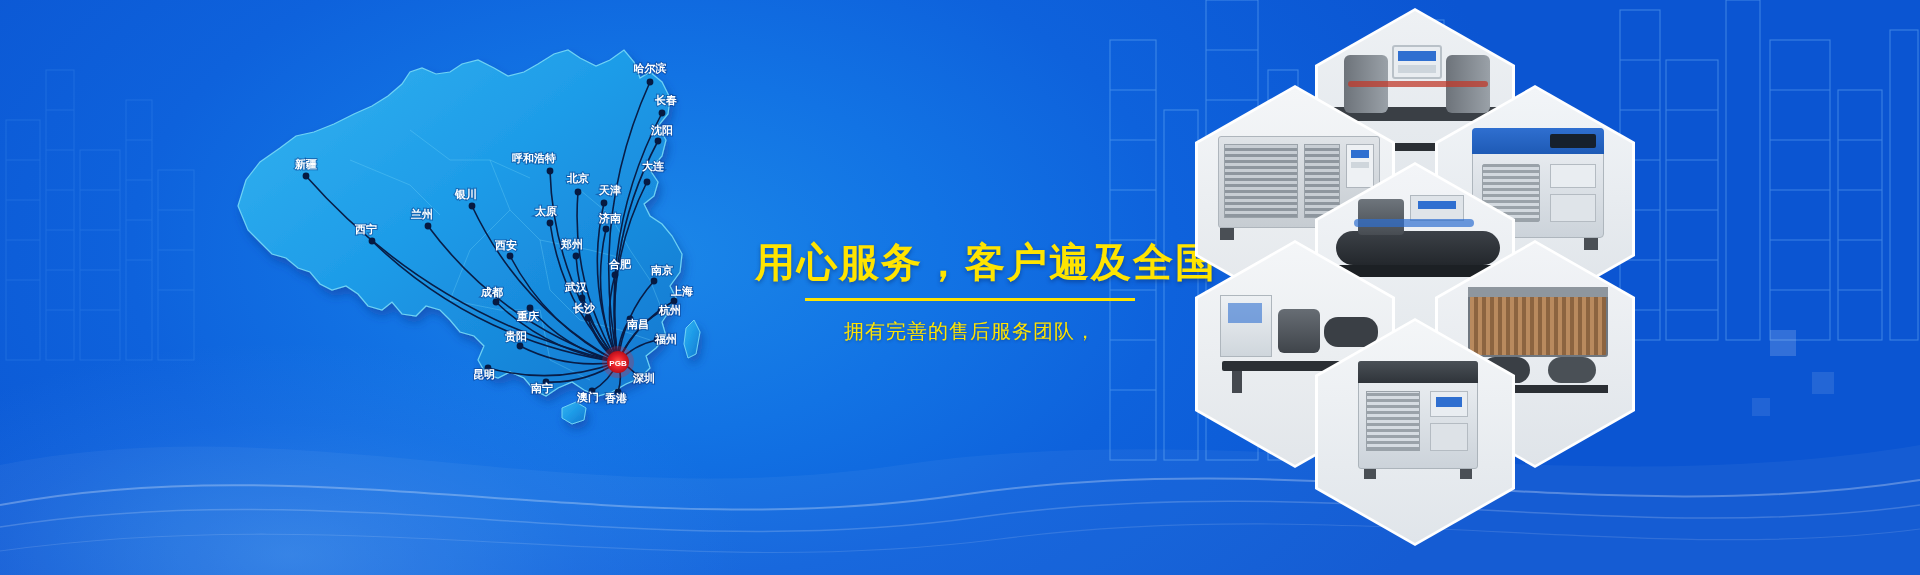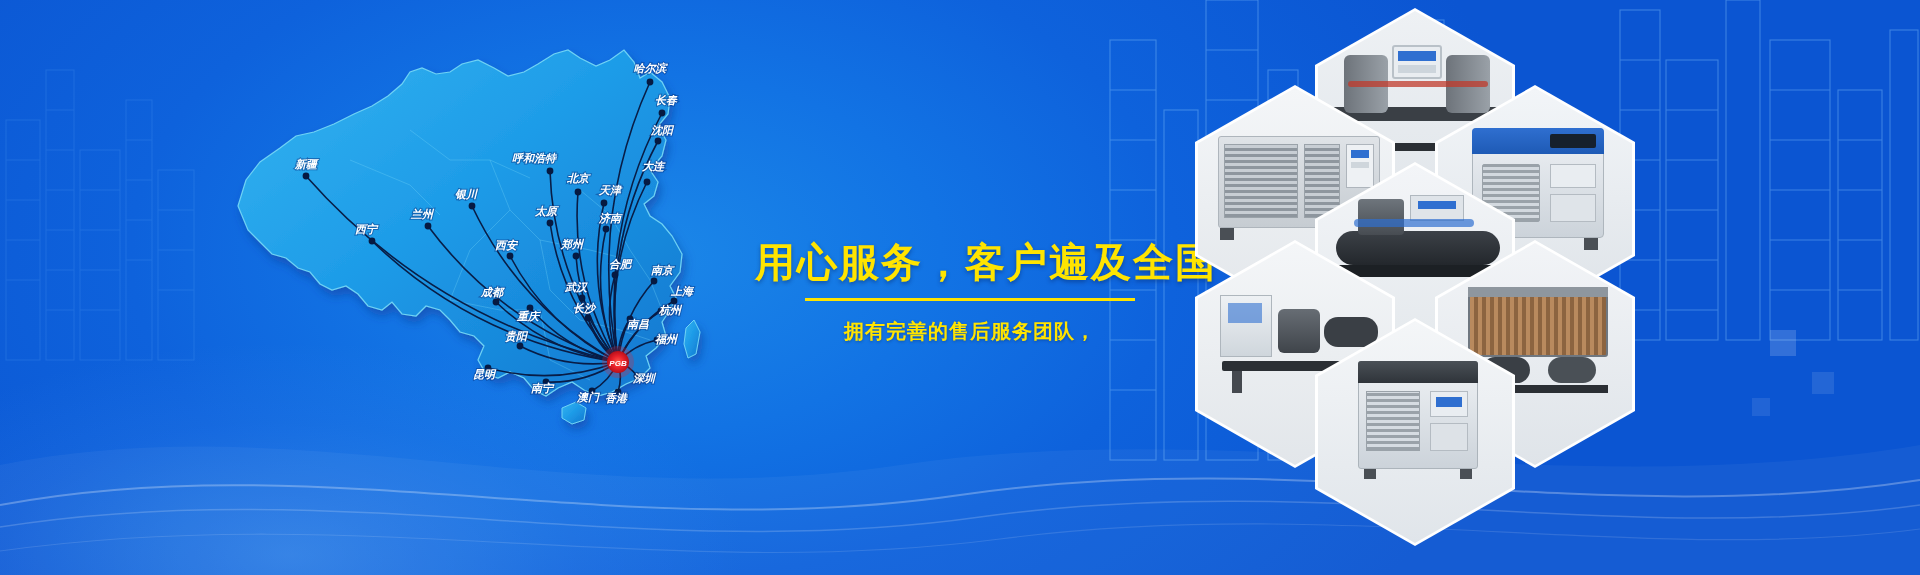--- a/index.html
+++ b/index.html
@@ -44,21 +44,21 @@
   }
   .sq {
     position:absolute;
     background:rgba(255,255,255,.16);
     pointer-events:none;
   }
 
   
   .map-wrap {
     position:absolute; left:110px; top:10px;
-    width:620px; height:420px;font-style:italic;
+    width:620px; height:420px;
   }
   .map-wrap svg { display:block; width:100%; height:100%; overflow:visible;}
   .city-label {
     font-size:11px;
     font-weight:bold;
     fill:#ffffff;
     font-family:"Liberation Sans", sans-serif;
     paint-order:stroke;
     stroke:rgba(10,60,140,.55);
     stroke-width:2px;
@@ -81,21 +81,21 @@
     white-space:nowrap;
     text-shadow:0 2px 4px rgba(0,30,90,.45);
   }
   .rule {
     width:330px; height:3px;
     background:#ffe400;
     margin:14px auto 14px auto;
   }
   .sub-line {
     font-size:20px;
-    font-weight:bold;
+    font-weight:normal;
     color:#ffe400;
     line-height:1.65;
     letter-spacing:1px;
     white-space:nowrap;
     text-shadow:0 1px 3px rgba(0,30,90,.4);
   }
 
   
   .hex-grid {
     position:absolute; left:1195px; top:0px;

